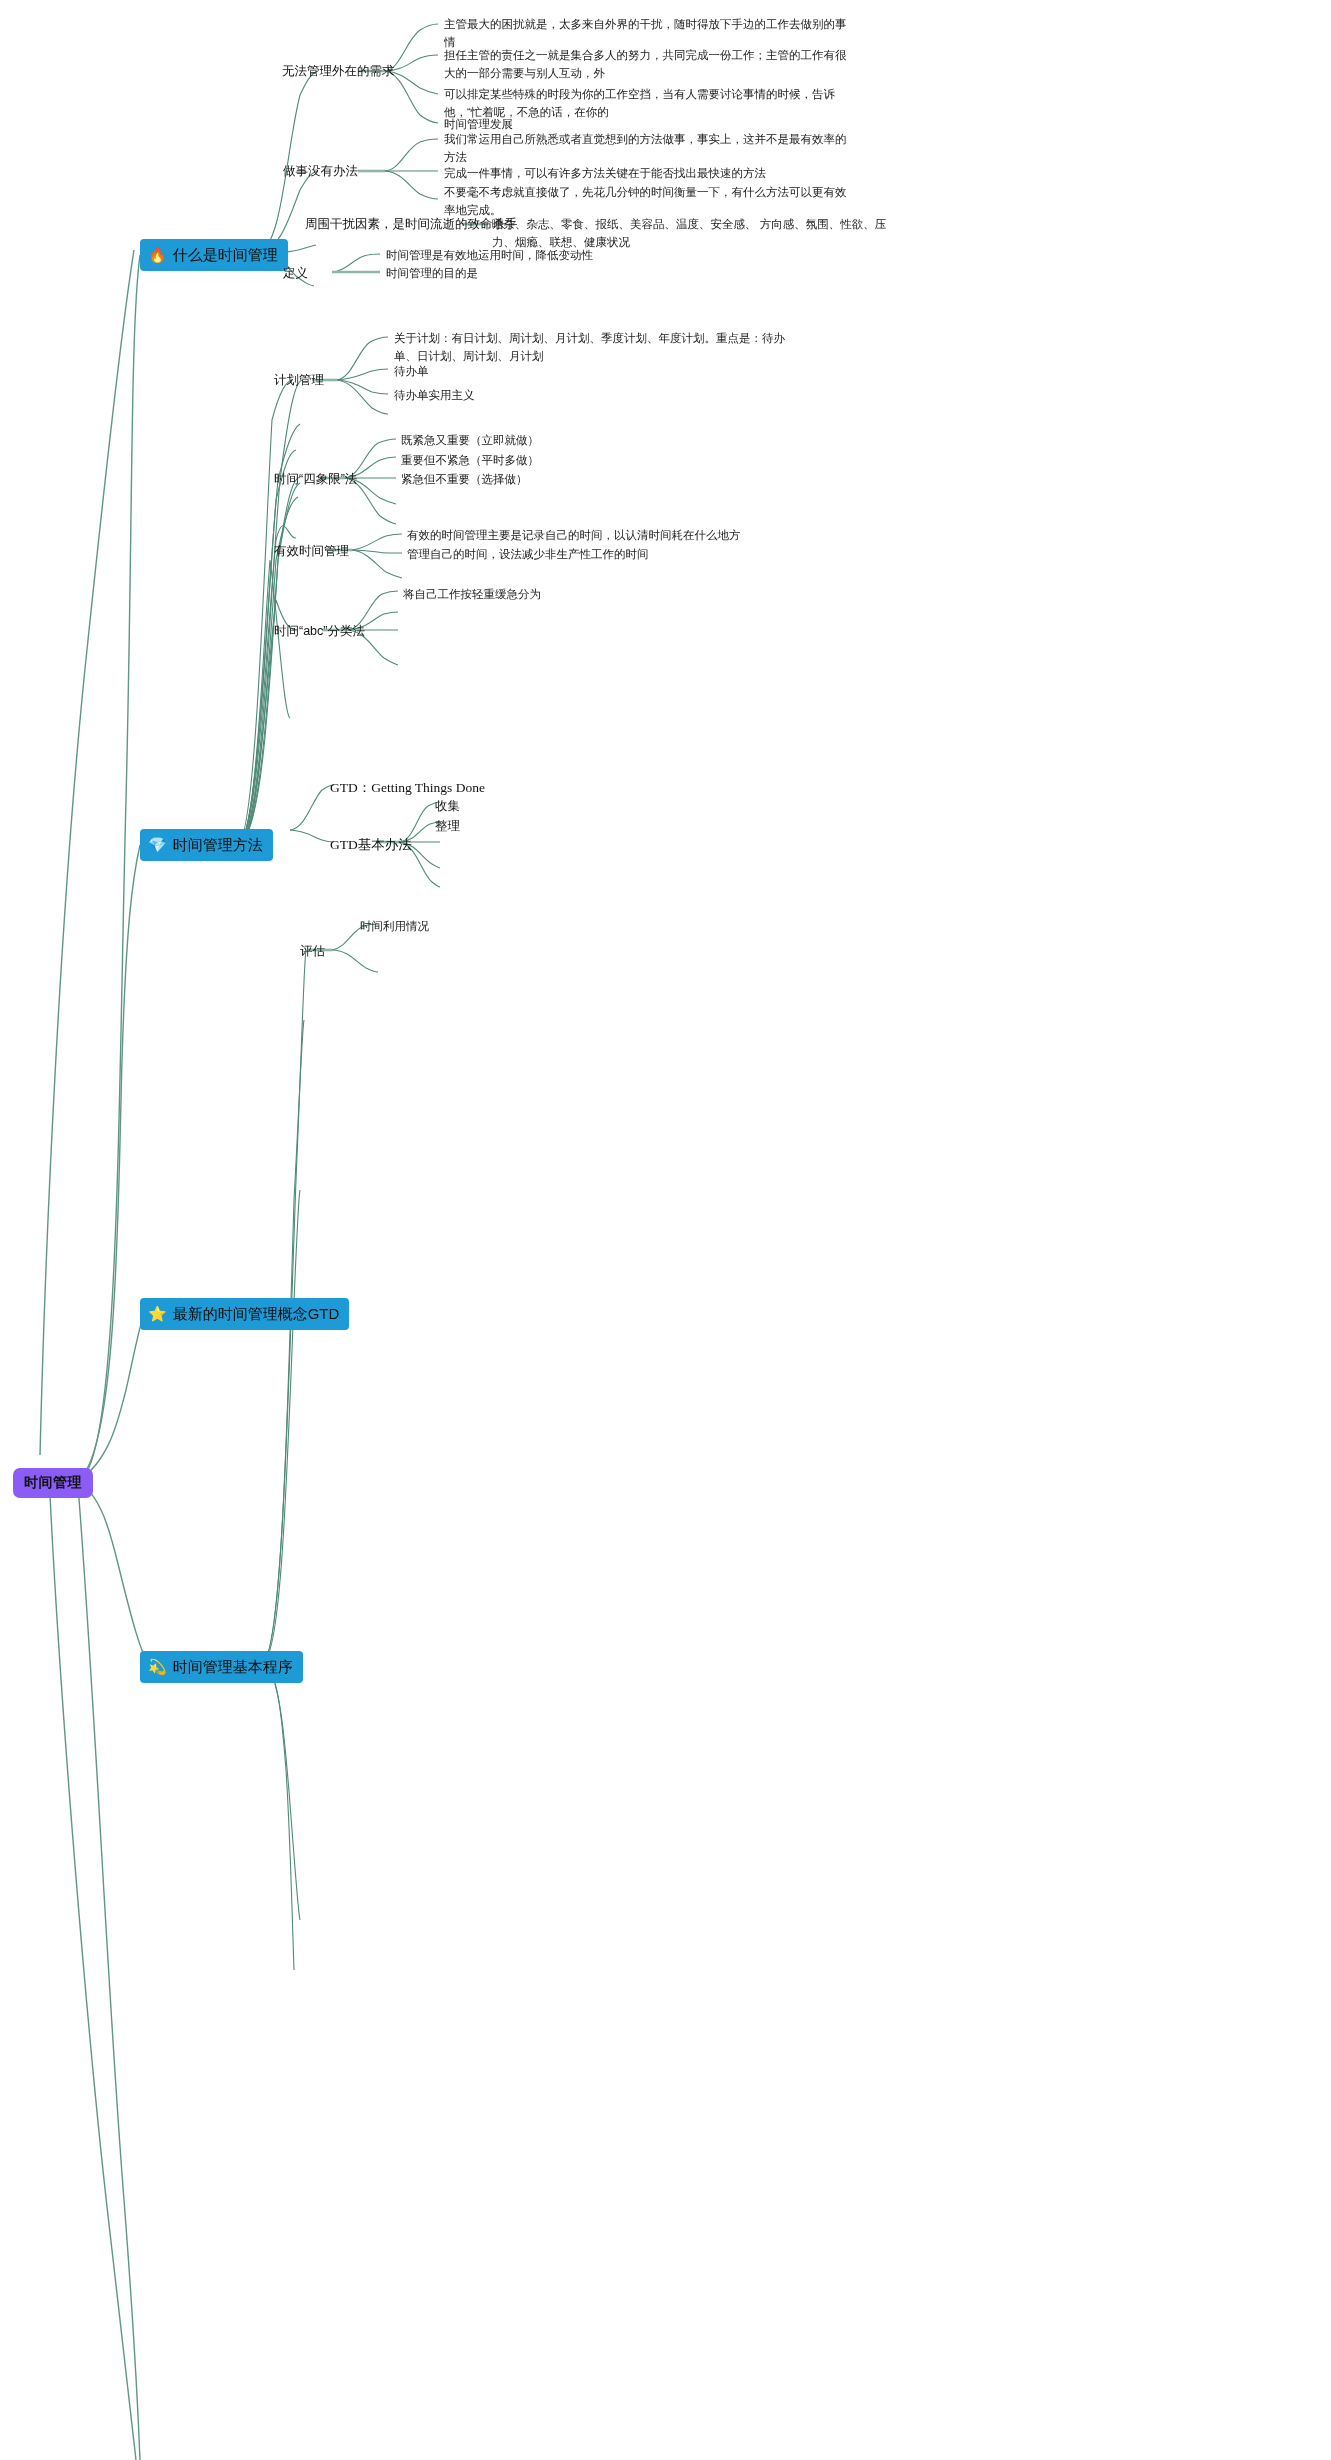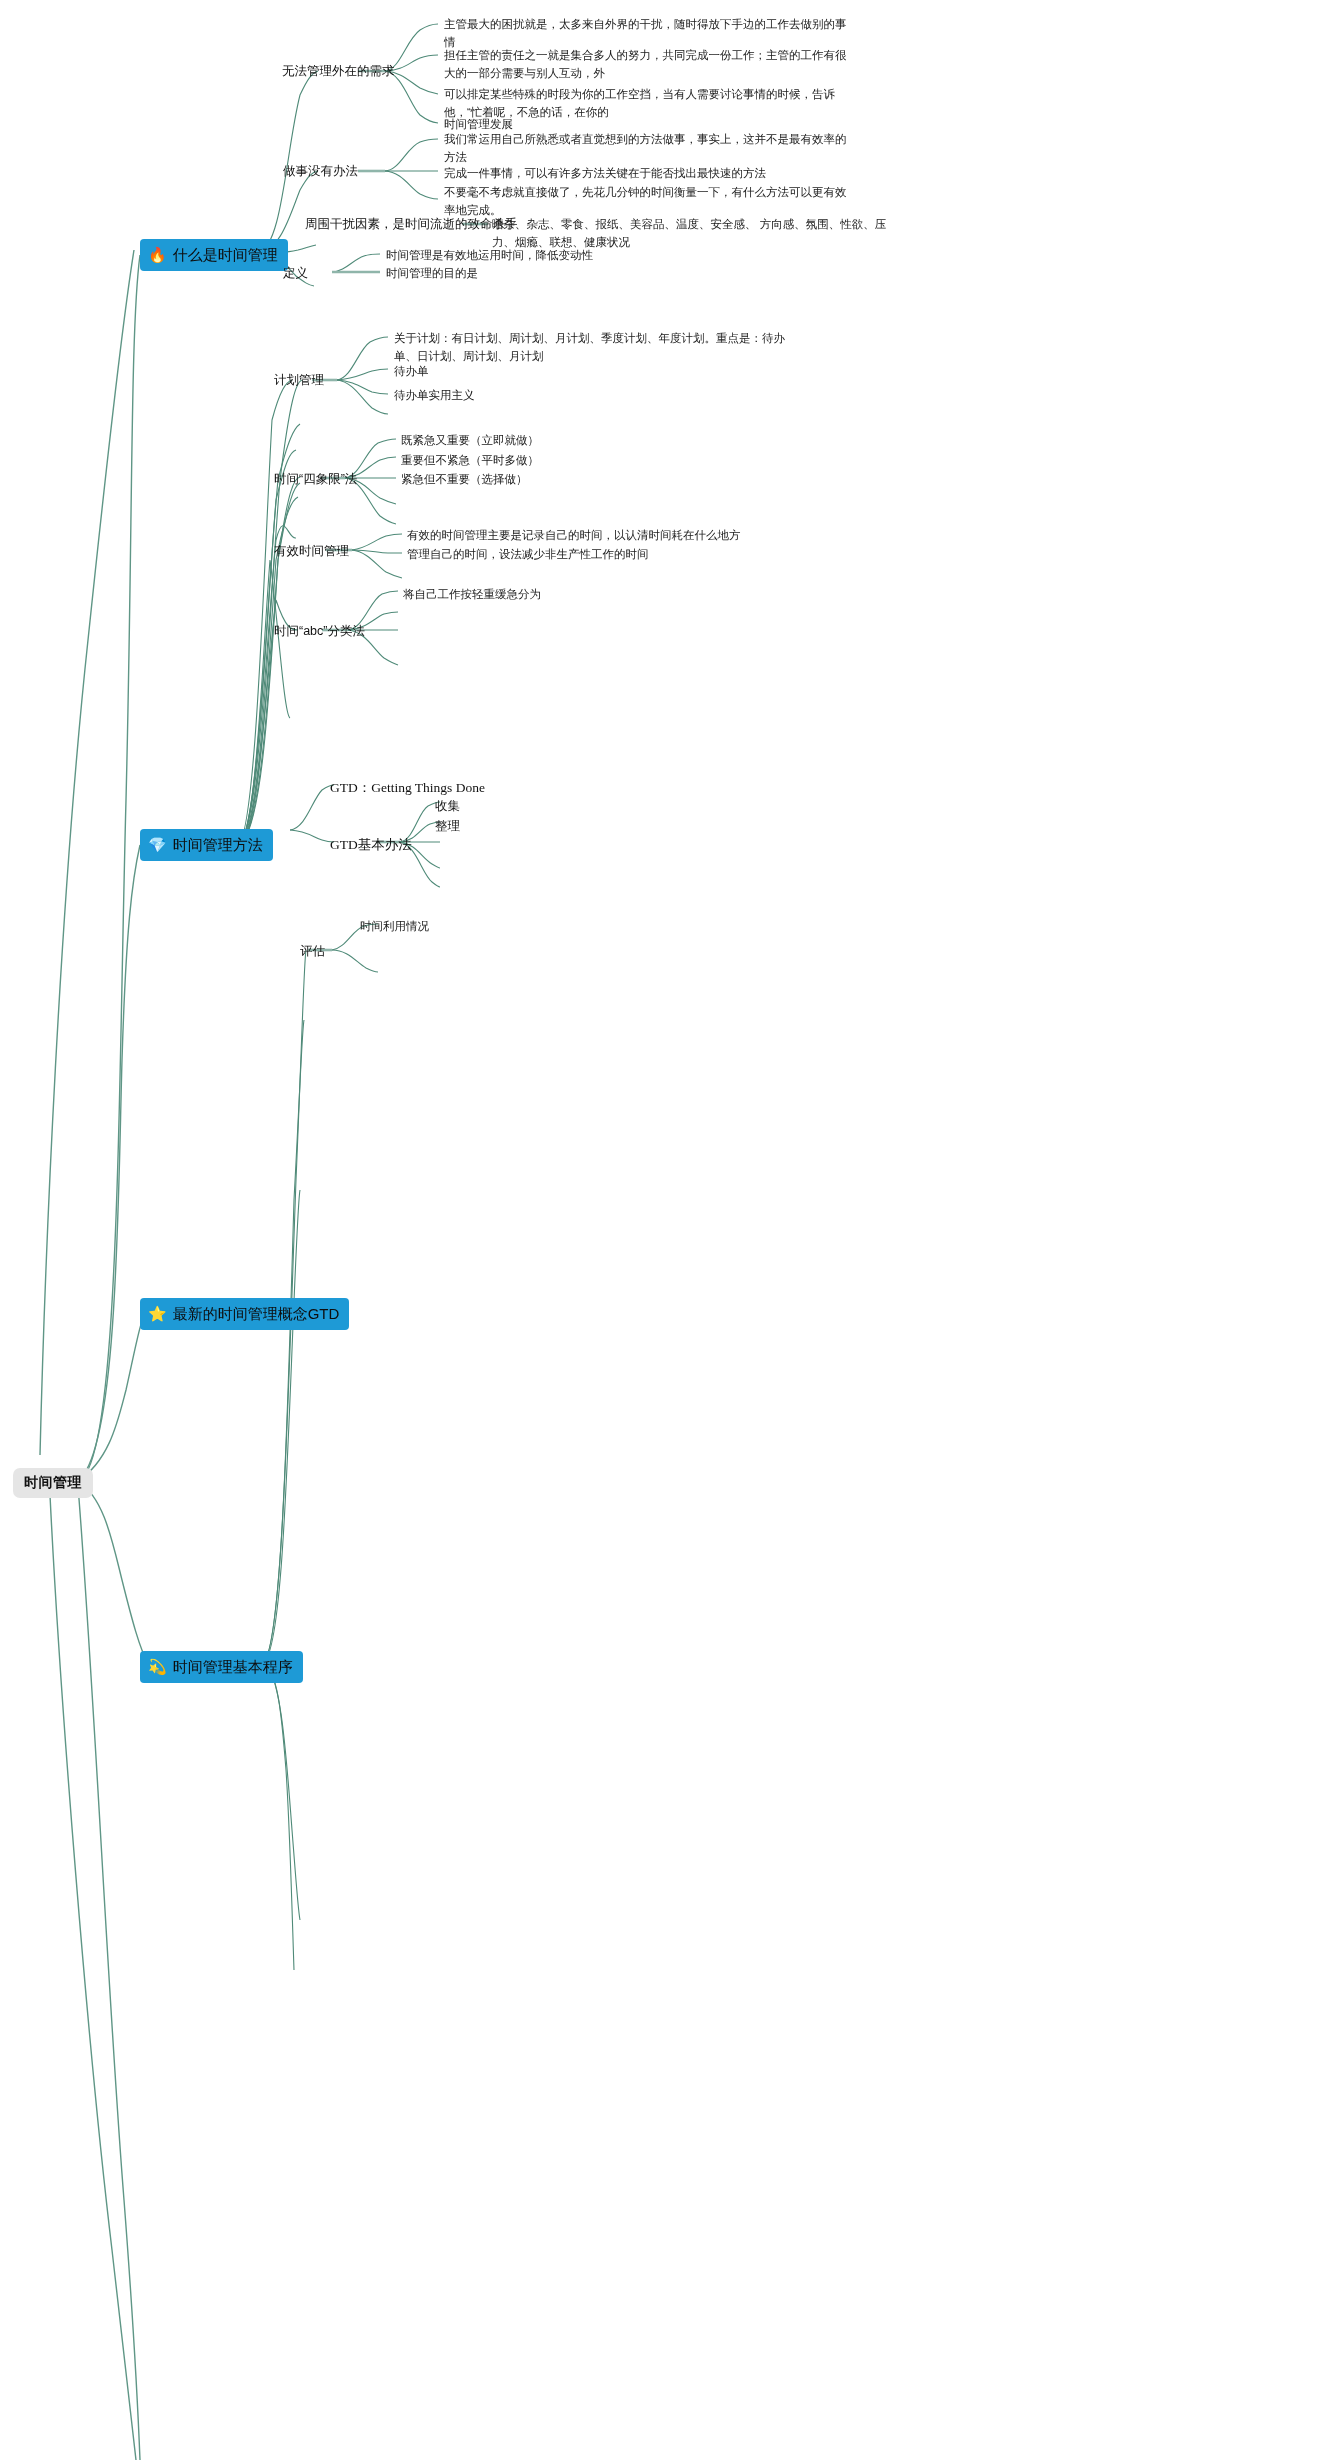--- a/index.html
+++ b/index.html
@@ -41,21 +41,21 @@
   }
 
   .node {
     position: absolute;
     white-space: pre;
     line-height: 1.42;
   }
 
   
   .root-node {
-    background: #e5e5e5;
+    background: #8b5cf6;
     color: #111111;
     font-weight: bold;
     font-size: 14px;
     padding: 5px 11px;
     border-radius: 7px;
     letter-spacing: 0.5px;
   }
 
   
   .branch {

